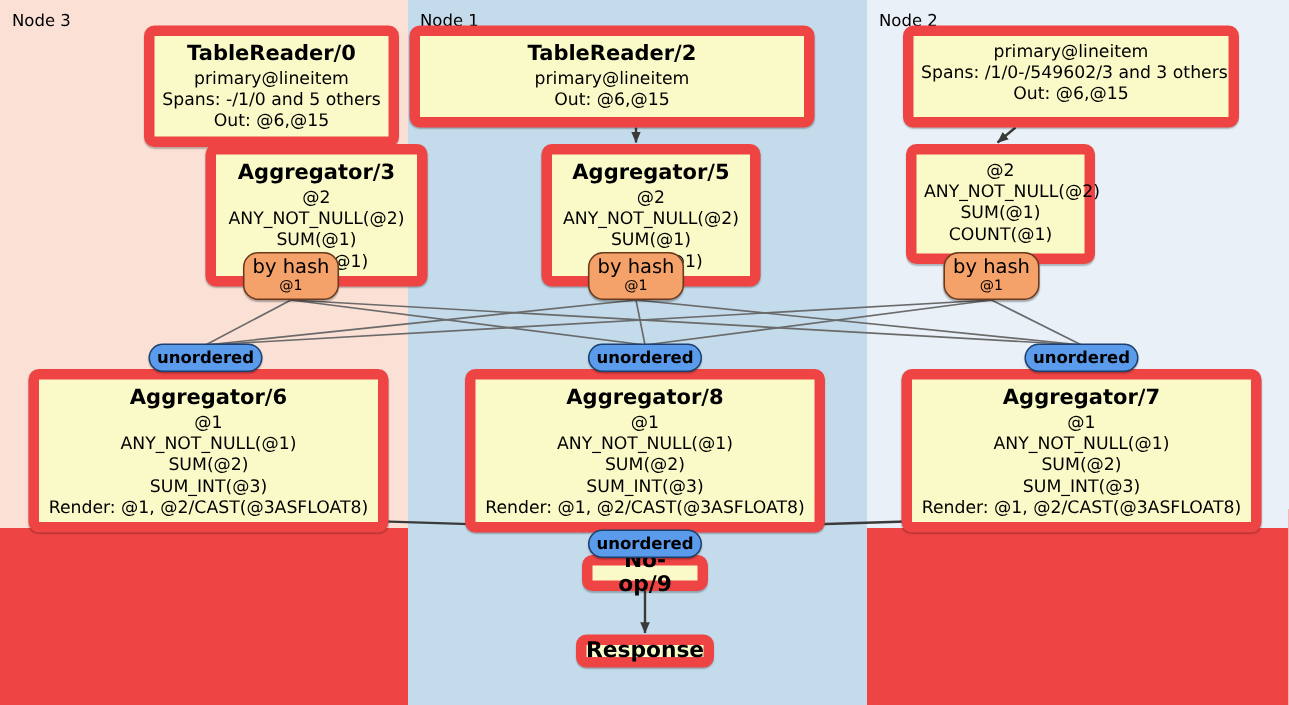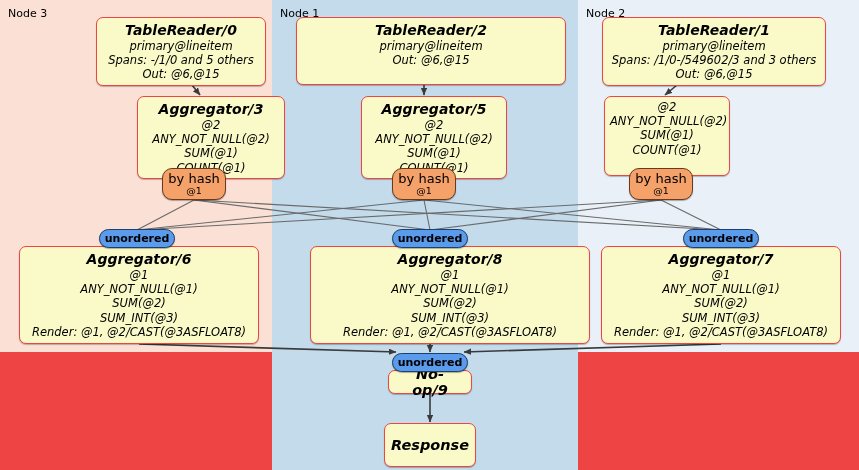--- a/index.html
+++ b/index.html
@@ -23,29 +23,28 @@
   }
 
   
   #edges{position:absolute;left:0;top:0;width:859px;height:470px;pointer-events:none;}
 
   
   .proc{
     position:absolute;
     box-sizing:border-box;
     background:#FAFAC8;
-    border:1px solid #ef4444;
+    border:7px solid #ef4444;
     border-radius:7px;
     text-align:center;
     color:#000;
     font-size:11.5px;
     line-height:14.2px;
     padding:3px 5px 3px 5px;
     box-shadow:0 1px 1px rgba(0,0,0,.25);
-    font-style:italic;
   }
   .proc .ttl{
     font-weight:bold;
     font-size:14px;
     line-height:18px;
     display:block;
   }
   .proc .ln{display:block;white-space:nowrap;}
 
   
@@ -129,27 +128,26 @@
       </g>
   </svg>
 
   <div id="box-layer">
       <div class="proc" style="left: 96px; top: 17px; width: 170px; min-height: 68px;">
         <span class="ttl">TableReader/0</span>
         <span class="ln">primary@lineitem</span>
         <span class="ln">Spans: -/1/0 and 5 others</span>
         <span class="ln">Out: @6,@15</span>
       </div>
-      <div class="proc" style="left: 296px; top: 17px; width: 270px; min-height: 68px;">
+      <div class="proc" style="left: 273px; top: 17px; width: 270px; min-height: 68px;">
         <span class="ttl">TableReader/2</span>
         <span class="ln">primary@lineitem</span>
         <span class="ln">Out: @6,@15</span>
       </div>
       <div class="proc" style="left: 602px; top: 17px; width: 224px; min-height: 68px;">
-        <span class="ttl">TableReader/1</span>
         <span class="ln">primary@lineitem</span>
         <span class="ln">Spans: /1/0-/549602/3 and 3 others</span>
         <span class="ln">Out: @6,@15</span>
       </div>
       <div class="proc" style="left: 137px; top: 96px; width: 148px; min-height: 80px;">
         <span class="ttl">Aggregator/3</span>
         <span class="ln">@2</span>
         <span class="ln">ANY_NOT_NULL(@2)</span>
         <span class="ln">SUM(@1)</span>
         <span class="ln">COUNT(@1)</span>
@@ -168,40 +166,40 @@
         <span class="ln">COUNT(@1)</span>
       </div>
       <div class="proc" style="left: 19px; top: 246px; width: 240px; min-height: 98px;">
         <span class="ttl">Aggregator/6</span>
         <span class="ln">@1</span>
         <span class="ln">ANY_NOT_NULL(@1)</span>
         <span class="ln">SUM(@2)</span>
         <span class="ln">SUM_INT(@3)</span>
         <span class="ln">Render: @1, @2/CAST(@3ASFLOAT8)</span>
       </div>
-      <div class="proc" style="left: 310px; top: 246px; width: 280px; min-height: 98px;">
+      <div class="proc" style="left: 310px; top: 246px; width: 240px; min-height: 98px;">
         <span class="ttl">Aggregator/8</span>
         <span class="ln">@1</span>
         <span class="ln">ANY_NOT_NULL(@1)</span>
         <span class="ln">SUM(@2)</span>
         <span class="ln">SUM_INT(@3)</span>
         <span class="ln">Render: @1, @2/CAST(@3ASFLOAT8)</span>
       </div>
       <div class="proc" style="left: 601px; top: 246px; width: 240px; min-height: 98px;">
         <span class="ttl">Aggregator/7</span>
         <span class="ln">@1</span>
         <span class="ln">ANY_NOT_NULL(@1)</span>
         <span class="ln">SUM(@2)</span>
         <span class="ln">SUM_INT(@3)</span>
         <span class="ln">Render: @1, @2/CAST(@3ASFLOAT8)</span>
       </div>
       <div class="proc small" style="left: 388px; top: 370px; width: 84px; height: 24px;">
         <span class="ttl">No-op/9</span>
       </div>
-      <div class="proc small" style="left: 384px; top: 423px; width: 92px; height: 44px;">
+      <div class="proc small" style="left: 384px; top: 423px; width: 92px; height: 22px;">
         <span class="ttl">Response</span>
       </div>
       <div class="pill hash" style="left: 162px; top: 168px; width: 64px; height: 32px;">
         <span class="p1">by hash</span>
         <span class="p2">@1</span>
       </div>
       <div class="pill hash" style="left: 392px; top: 168px; width: 64px; height: 32px;">
         <span class="p1">by hash</span>
         <span class="p2">@1</span>
       </div>

